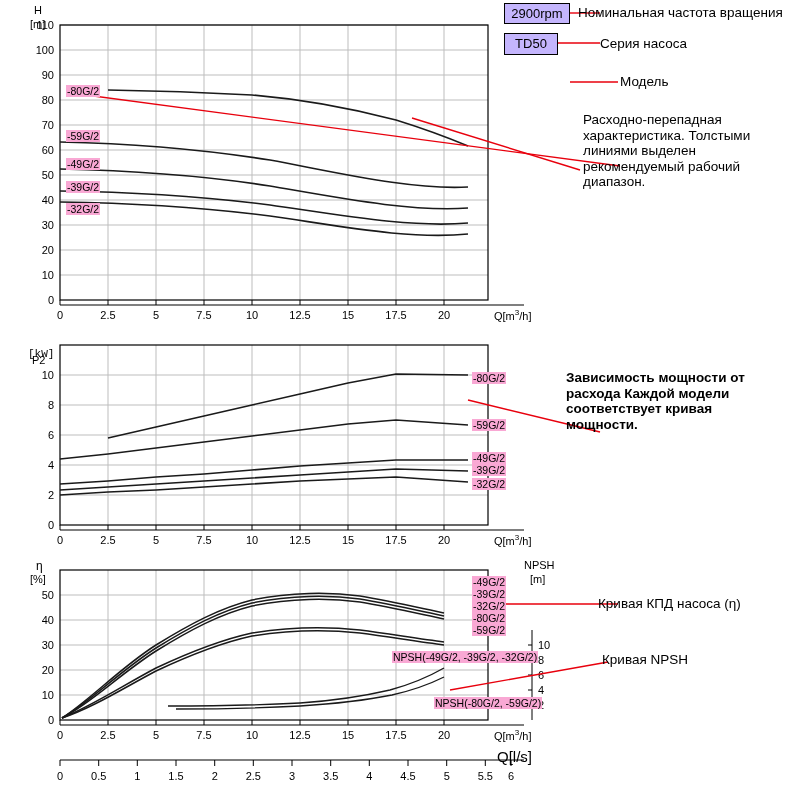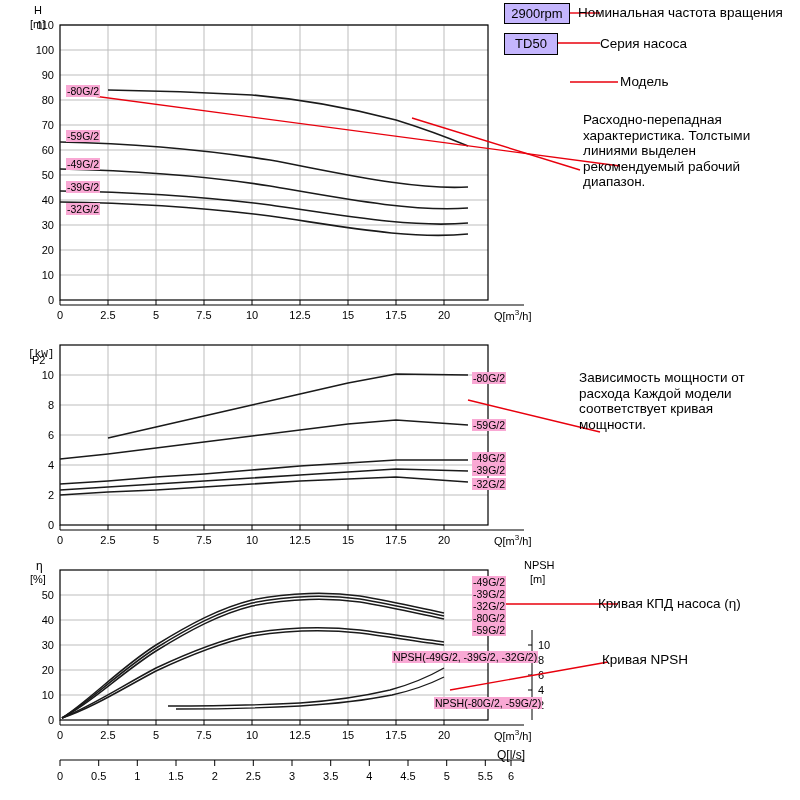--- a/index.html
+++ b/index.html
@@ -290,21 +290,21 @@
 
   <div class="plain" style="left:36px;top:559px;font-size:12px;">η</div>
   <div class="plain" style="left:30px;top:573px;font-size:11px;">[%]</div>
 
   <div class="plain" style="left:524px;top:559px;font-size:11px;">NPSH</div>
   <div class="plain" style="left:530px;top:573px;font-size:11px;">[m]</div>
 
   <div class="plain" style="left:494px;top:308px;font-size:11px;">Q[m<sup style="font-size:8px">3</sup>/h]</div>
   <div class="plain" style="left:494px;top:533px;font-size:11px;">Q[m<sup style="font-size:8px">3</sup>/h]</div>
   <div class="plain" style="left:494px;top:728px;font-size:11px;">Q[m<sup style="font-size:8px">3</sup>/h]</div>
-  <div class="plain" style="left:497px;top:748px;font-size:12px;">Q[l/s]</div>
+  <div class="plain" style="left:497px;top:748px;font-size:15px;">Q[l/s]</div>
 
   <div class="curvelabel" style="left:66px;top:85px;">-80G/2</div>
   <div class="curvelabel" style="left:66px;top:130px;">-59G/2</div>
   <div class="curvelabel" style="left:66px;top:158px;">-49G/2</div>
   <div class="curvelabel" style="left:66px;top:181px;">-39G/2</div>
   <div class="curvelabel" style="left:66px;top:203px;">-32G/2</div>
 
   <div class="curvelabel" style="left:472px;top:372px;">-80G/2</div>
   <div class="curvelabel" style="left:472px;top:419px;">-59G/2</div>
   <div class="curvelabel" style="left:472px;top:452px;">-49G/2</div>
@@ -320,17 +320,17 @@
   <div class="curvelabel" style="left:392px;top:651px;text-align:right;">NPSH(-49G/2, -39G/2, -32G/2)</div>
   <div class="curvelabel" style="left:434px;top:697px;">NPSH(-80G/2, -59G/2)</div>
 
   <div class="boxed" style="left:504px;top:3px;width:64px;height:19px;line-height:19px;">2900rpm</div>
   <div class="boxed" style="left:504px;top:33px;width:52px;height:20px;line-height:20px;">TD50</div>
 
   <div class="note" style="left:600px;top:36px;width:200px;">Серия насоса</div>
   <div class="note" style="left:578px;top:5px;width:220px;">Номинальная частота вращения</div>
   <div class="note" style="left:620px;top:74px;width:180px;">Модель</div>
   <div class="note" style="left:583px;top:112px;width:216px;">Расходно-перепадная характеристика. Толстыми линиями выделен рекомендуемый рабочий диапазон.</div>
-  <div class="note" style="left:579px;top:370px;width:196px;">Зависимость мощности от расхода Каждой модели соответствует кривая мощности.</div>
+  <div class="note" style="left:566px;top:370px;width:196px;font-weight:bold;">Зависимость мощности от расхода Каждой модели соответствует кривая мощности.</div>
   <div class="note" style="left:602px;top:652px;width:190px;">Кривая NPSH</div>
   <div class="note" style="left:598px;top:596px;width:200px;">Кривая КПД насоса (η)</div>
 
 </div>
 
 </body></html>

